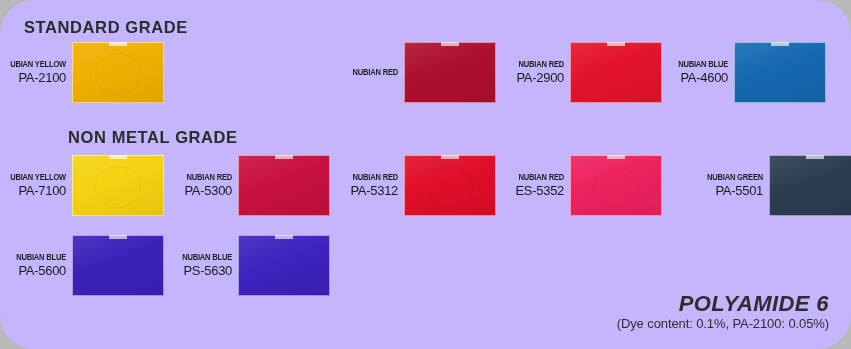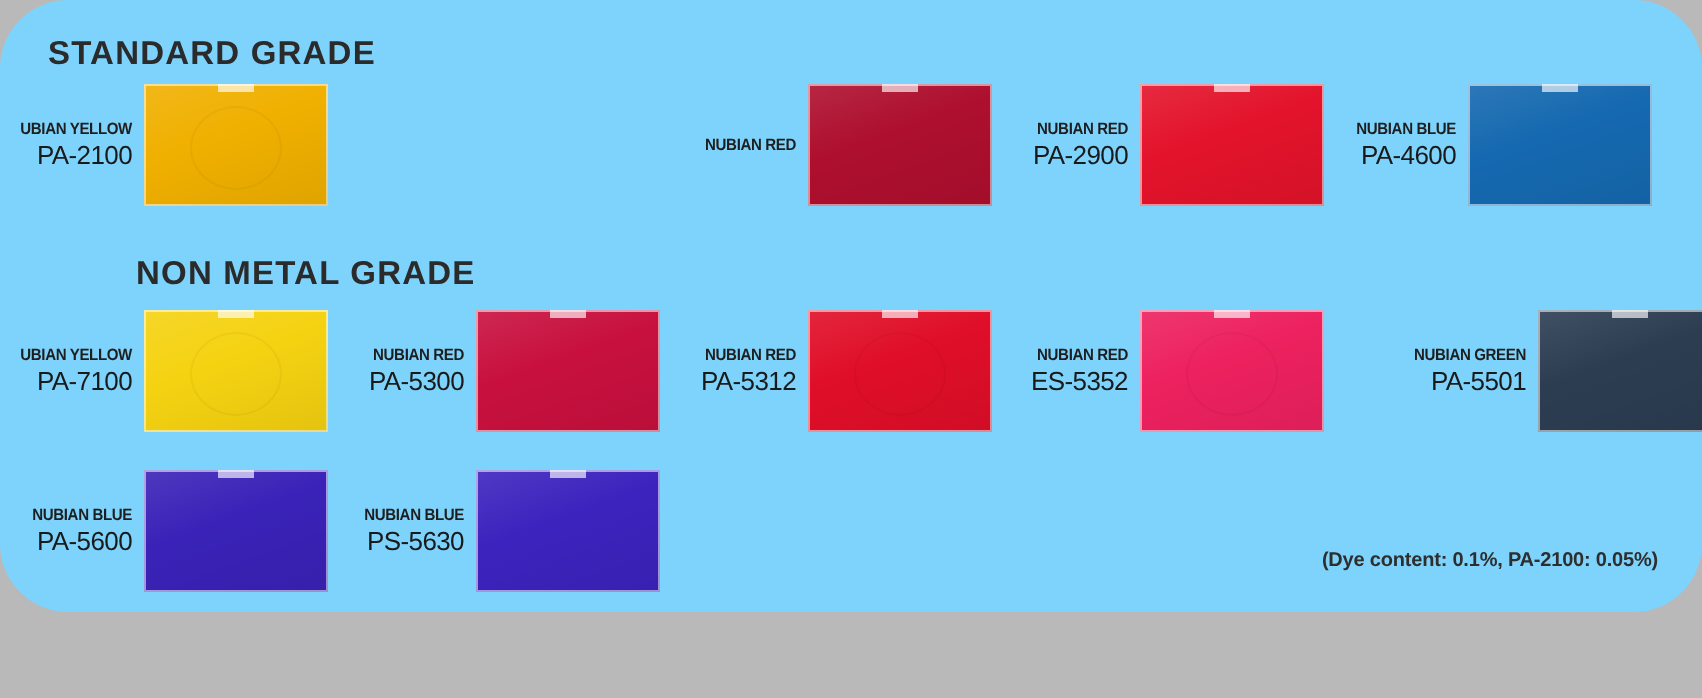--- a/index.html
+++ b/index.html
@@ -9,22 +9,22 @@
   }
   body {
     width: 851px;
     height: 349px;
     overflow: hidden;
     font-family: "Liberation Sans", sans-serif;
   }
   #page {
     position: relative;
     width: 851px;
-    height: 306px;
-    background: #7dd3fc;
+    height: 349px;
+    background: #c4b5fd;
     border-radius: 34px;
     overflow: hidden;
     box-sizing: border-box;
   }
 
   
   .section-heading {
     position: absolute;
     font-weight: bold;
     font-size: 16.5px;
@@ -107,26 +107,25 @@
   #brand {
     font-family: "Liberation Sans", sans-serif;
     font-weight: bold;
     font-style: italic;
     font-size: 22px;
     letter-spacing: 0.4px;
     color: #2e2e2e;
     line-height: 24px;
   }
   #dye-note {
-    font-size: 10px;
+    font-size: 13px;
     color: #2e2e2e;
     letter-spacing: -0.1px;
     line-height: 14px;
     margin-top: 1px;
-    font-weight: bold;
   }
 </style>
 </head>
 <body>
 
 <div id="page">
 
   <div class="section-heading" id="heading-standard">STANDARD GRADE</div>
 
   <div class="section-heading" id="heading-nonmetal">NON METAL GRADE</div>
@@ -250,16 +249,17 @@
       <div class="label-name">NUBIAN BLUE</div>
       <div class="label-code">PS-5630</div>
     </div>
     <div class="swatch" style="background: rgb(60, 35, 190);">
       <div class="glare"></div>
       <div class="tab"></div>
     </div>
   </div>
 
   <div id="footer">
+    <div id="brand">POLYAMIDE 6</div>
     <div id="dye-note">(Dye content: 0.1%, PA-2100: 0.05%)</div>
   </div>
 
 </div>
 
 </body></html>

